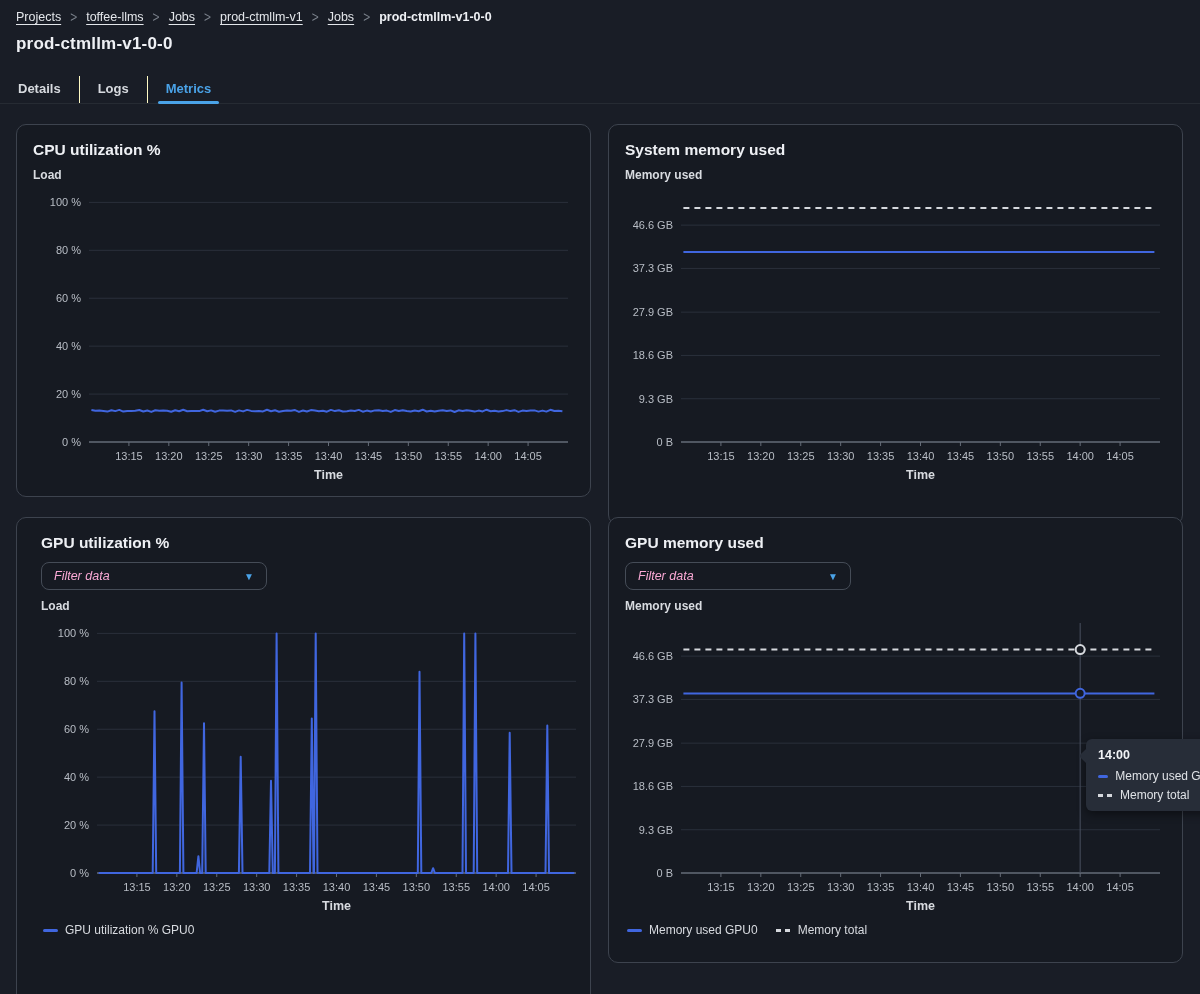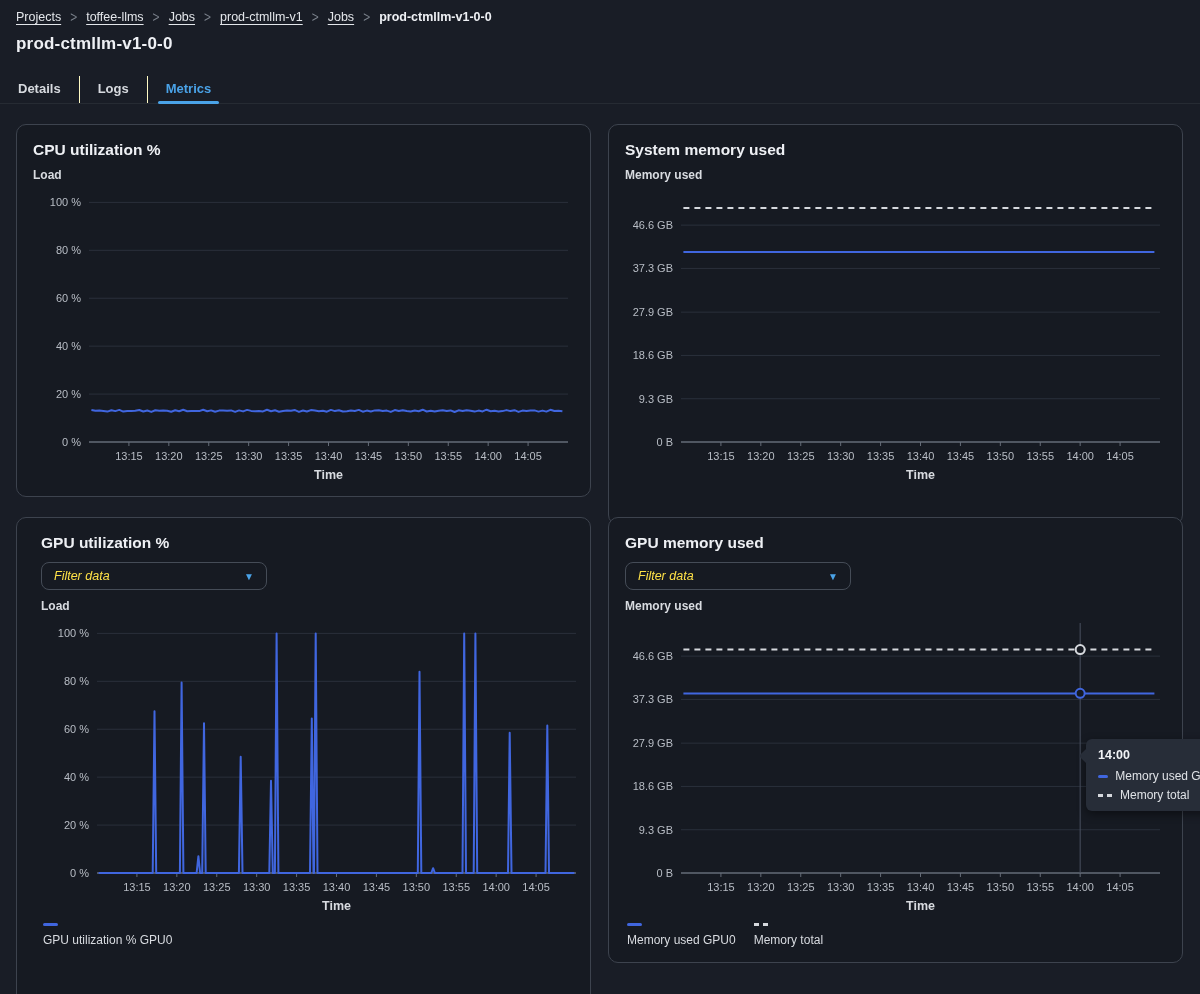--- a/index.html
+++ b/index.html
@@ -42,25 +42,25 @@
   .card{position:absolute;background:var(--card-bg);border:1px solid var(--card-border);border-radius:10px;padding:16px 16px 8px;}
   .card-cpu{left:16px;top:124px;width:575px;height:373px;}
   .card-sysmem{left:608px;top:124px;width:575px;height:401px;}
   .card-gpuutil{left:16px;top:517px;width:575px;height:578px;padding-left:24px;}
   .card-gpumem{left:608px;top:517px;width:575px;height:446px;}
   .card-title{font-size:15.5px;font-weight:bold;color:var(--text-primary);}
   .panel-label{font-size:12px;font-weight:bold;color:var(--text-secondary);margin-top:9px;}
   .chart-svg{display:block;margin-top:2px;}
   
   .filter{margin-top:10px;width:226px;height:28px;border:1px solid #454c57;border-radius:8px;display:flex;align-items:center;padding:0 12px;cursor:pointer;}
-  .filter-ph{font-size:12.5px;font-style:italic;color:#fde047;}
+  .filter-ph{font-size:12.5px;font-style:italic;color:#f9a8d4;}
   .filter-caret{margin-left:auto;font-size:10px;color:var(--accent);}
   
   .legend{display:flex;align-items:center;gap:18px;margin-top:6px;padding-left:2px;}
-  .legend-item{display:flex;gap:7px;font-size:12px;color:var(--text-secondary);cursor:pointer;flex-direction:column;}
+  .legend-item{display:flex;align-items:center;gap:7px;font-size:12px;color:var(--text-secondary);cursor:pointer;}
   .dash{display:inline-block;width:15px;height:3px;border-radius:2px;background:var(--line-blue);}
   .dash.dashed{background:repeating-linear-gradient(90deg,var(--total-gray) 0 5px,transparent 5px 9px);border-radius:0;}
   
   .tooltip{position:absolute;left:1086px;top:739px;width:150px;background:#272d38;border-radius:6px;padding:9px 12px;box-shadow:0 3px 10px rgba(0,0,0,.45);z-index:5;}
   .tooltip::before{content:"";position:absolute;left:-5px;top:12px;width:10px;height:10px;background:#272d38;transform:rotate(45deg);}
   .tt-title{font-size:12.5px;font-weight:bold;color:#f2f4f7;margin-bottom:7px;}
   .tt-row{display:flex;align-items:center;gap:7px;font-size:12px;color:#dfe2e6;margin-top:5px;white-space:nowrap;}
   
   .chart-svg text{font-family:"Liberation Sans",sans-serif;}
   .chart-svg .ylab,.chart-svg .xlab{fill:var(--tick-text);font-size:11px;}

